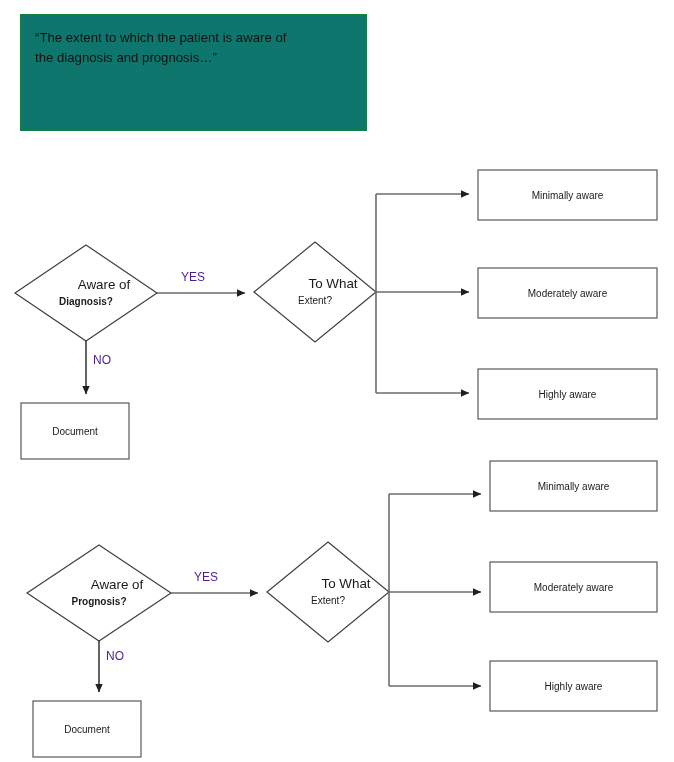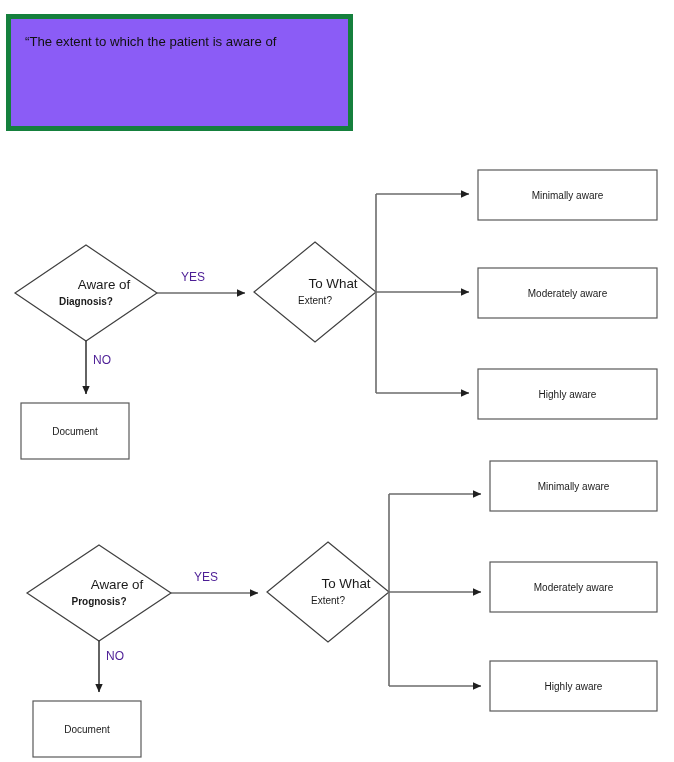--- a/index.html
+++ b/index.html
@@ -21,27 +21,27 @@
     position: absolute;
     left: 0;
     top: 0;
     width: 674px;
     height: 762px;
   }
 
   
   .quote-box {
     position: absolute;
-    left: 6px;
+    left: 20px;
     top: 14px;
     width: 347px;
     height: 117px;
     box-sizing: border-box;
-    border: 5px solid #15803d;
-    background: #8b5cf6;
+    border: 1px solid #15803d;
+    background: #0f766e;
     padding: 13px 12px 0 14px;
   }
   .quote-line {
     font-size: 13.2px;
     line-height: 19.5px;
     color: #111111;
     white-space: pre;
   }
 
   
@@ -153,20 +153,21 @@
   <line x1="389" y1="592" x2="481" y2="592" class="connector" marker-end="url(#ah)"></line>
   <line x1="389" y1="686" x2="481" y2="686" class="connector" marker-end="url(#ah)"></line>
 
   <rect x="490" y="461" width="167" height="50" class="shape-stroke"></rect>
   <rect x="490" y="562" width="167" height="50" class="shape-stroke"></rect>
   <rect x="490" y="661" width="167" height="50" class="shape-stroke"></rect>
 </svg>
 
 <div class="quote-box">
   <div class="quote-line">“The extent to which the patient is aware of</div>
+  <div class="quote-line">the diagnosis and prognosis…”</div>
 </div>
 
 <div class="node-label diamond-label" style="left:16px; top:268px; height:50px;">
   <span class="l1">Aware of</span>
   <span class="l2">Diagnosis?</span>
 </div>
 
 <div class="edge-label" style="left:181px; top:270px;">YES</div>
 
 <div class="edge-label" style="left:93px; top:353px;">NO</div>

